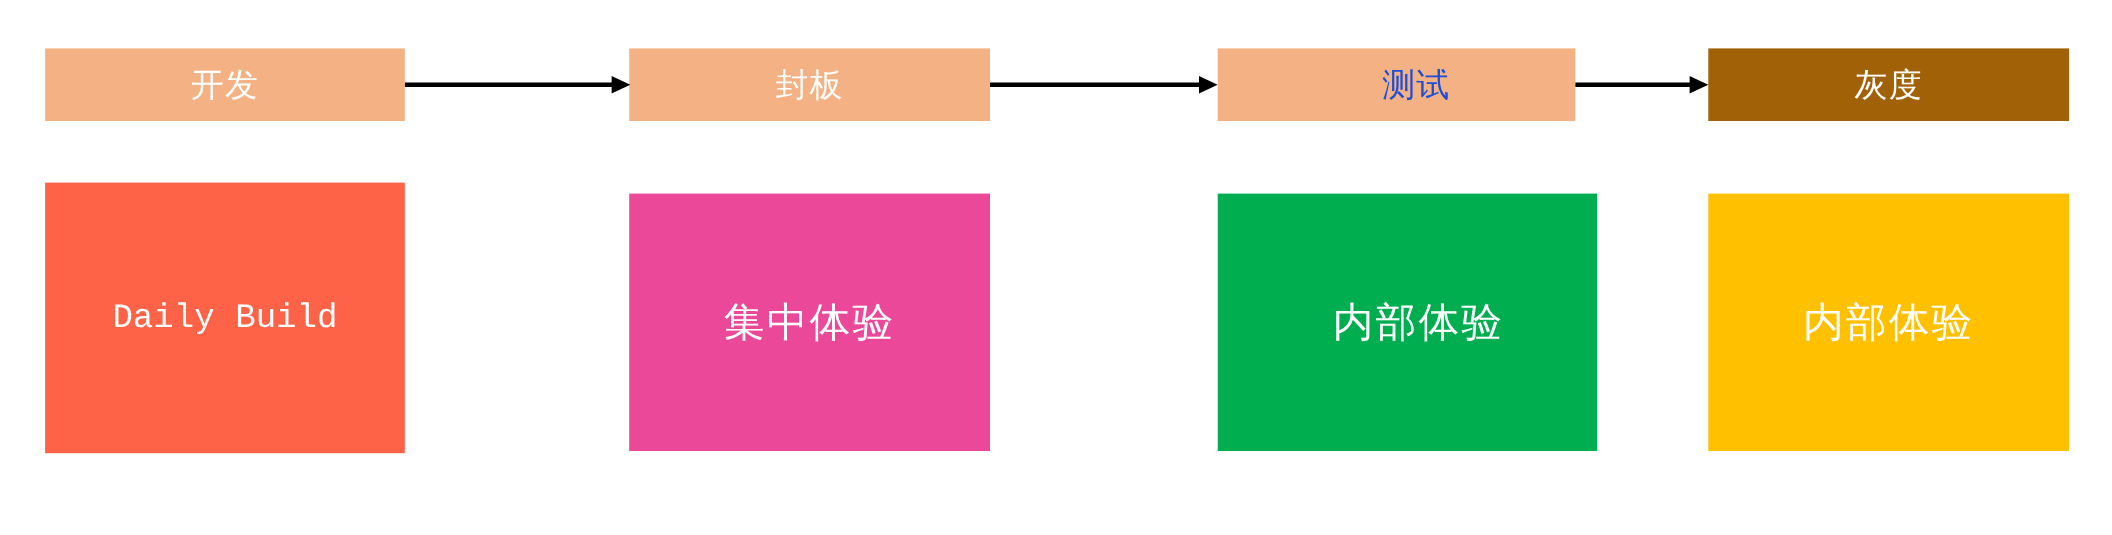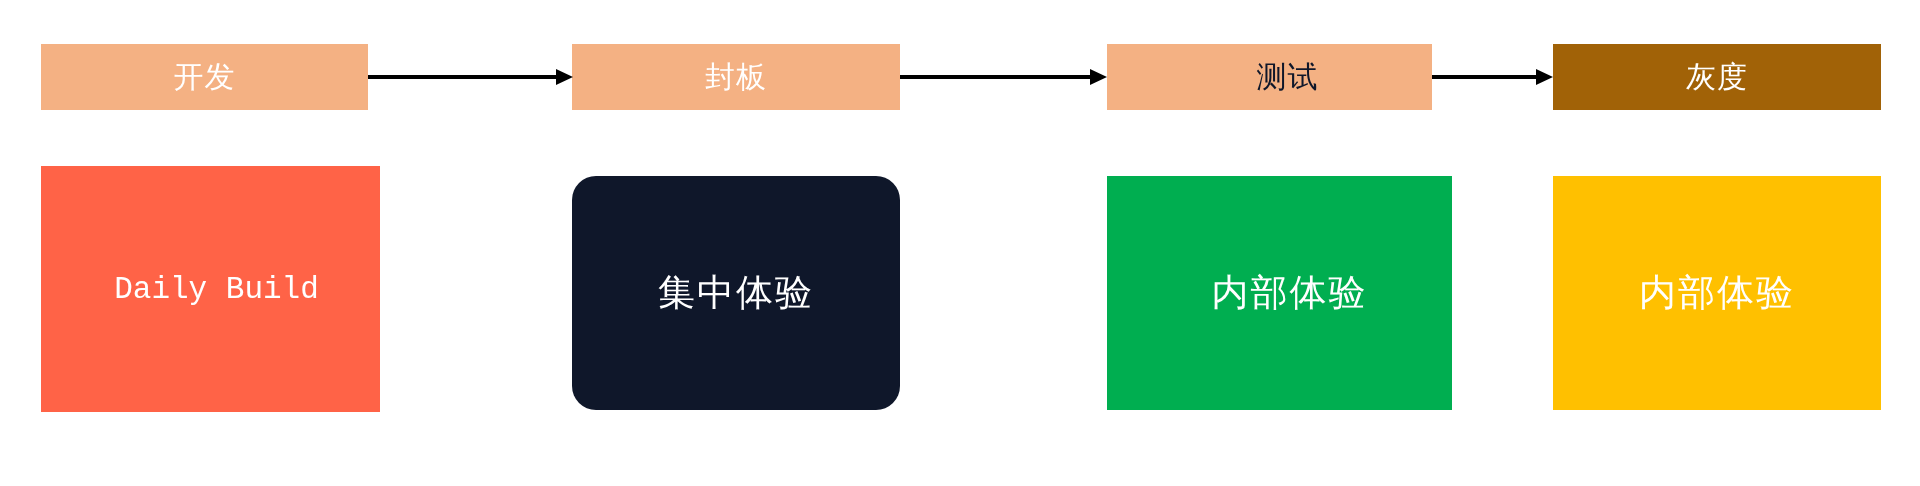--- a/index.html
+++ b/index.html
@@ -25,21 +25,21 @@
     letter-spacing:1px;
   }
   .card{
     position:absolute;
     top:176px;height:234px;
     display:flex;align-items:center;justify-content:center;
     font-family:"DejaVu Serif","Liberation Serif",serif;
     font-size:37px;
     letter-spacing:2px;
   }
-  .card.tall{top:166px;height:246px;padding-left:12px;}
+  .card.tall{top:166px;height:246px;}
   .card.mono{
     font-family:"Liberation Mono","DejaVu Sans Mono",monospace;
     font-size:31px;
     letter-spacing:0;
   }
   .arrow{
     position:absolute;
     top:65px;height:24px;
     display:block;
   }
@@ -49,21 +49,21 @@
 
 <div class="canvas">
 
   <div class="phase col1" style="background-color: rgb(244, 177, 131);">
     <span style="color: rgb(255, 255, 255);">开发</span>
   </div>
   <div class="phase col2" style="background-color: rgb(244, 177, 131);">
     <span style="color: rgb(255, 255, 255);">封板</span>
   </div>
   <div class="phase col3" style="background-color: rgb(244, 177, 131);">
-    <span style="color: #0f172a; margin-left: 36px;">测试</span>
+    <span style="color: #1d4ed8; margin-left: 36px;">测试</span>
   </div>
   <div class="phase col4" style="background-color: #a16207;">
     <span style="color: rgb(255, 255, 255);">灰度</span>
   </div>
 
   <svg class="arrow" style="left:368px;width:205px;" viewBox="0 0 205 24">
     <line x1="0" y1="12" x2="189" y2="12" stroke="#000000" stroke-width="4"></line>
     <polygon points="188,4 205,12 188,20" fill="#000000"></polygon>
   </svg>
   <svg class="arrow" style="left:900px;width:207px;" viewBox="0 0 207 24">
@@ -71,21 +71,21 @@
     <polygon points="190,4 207,12 190,20" fill="#000000"></polygon>
   </svg>
   <svg class="arrow" style="left:1432px;width:121px;" viewBox="0 0 121 24">
     <line x1="0" y1="12" x2="105" y2="12" stroke="#000000" stroke-width="4"></line>
     <polygon points="104,4 121,12 104,20" fill="#000000"></polygon>
   </svg>
 
   <div class="card mono tall col1" style="background-color: rgb(255, 99, 71);">
     <span style="color: rgb(255, 255, 255);">Daily Build</span>
   </div>
-  <div class="card col2" style="background-color: #0f172a; border-radius: 24px;">
+  <div class="card col2" style="background-color: #ec4899;">
     <span style="color: rgb(255, 255, 255);">集中体验</span>
   </div>
   <div class="card col3" style="background-color: rgb(0, 174, 80); padding-left: 20px;">
     <span style="color: rgb(255, 255, 255);">内部体验</span>
   </div>
   <div class="card col4" style="background-color: rgb(255, 192, 0);">
     <span style="color: rgb(255, 255, 255);">内部体验</span>
   </div>
 
 </div>

